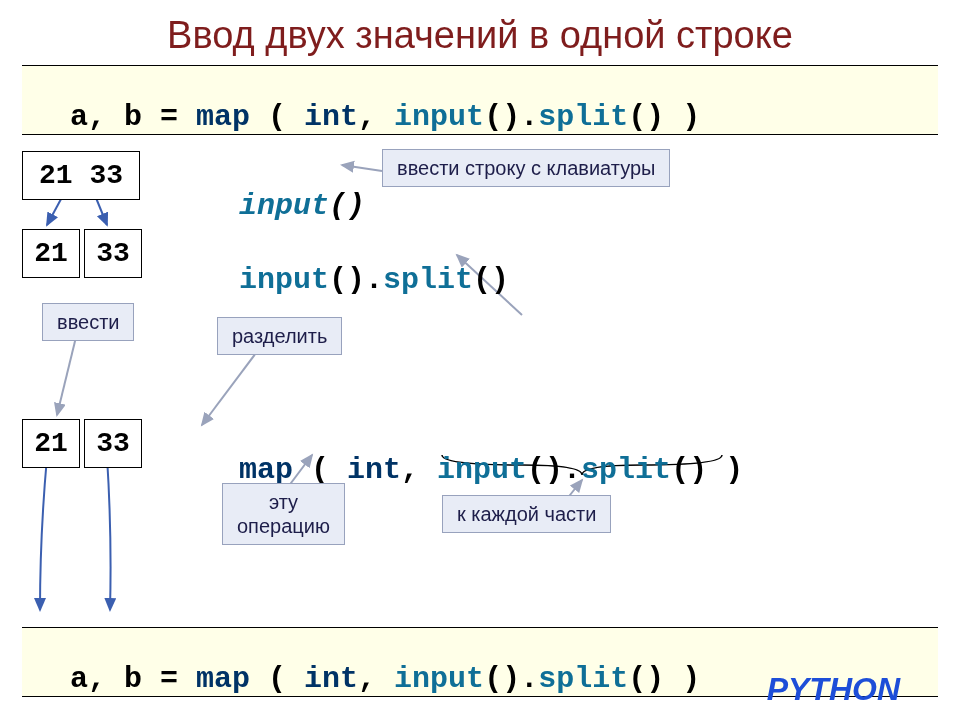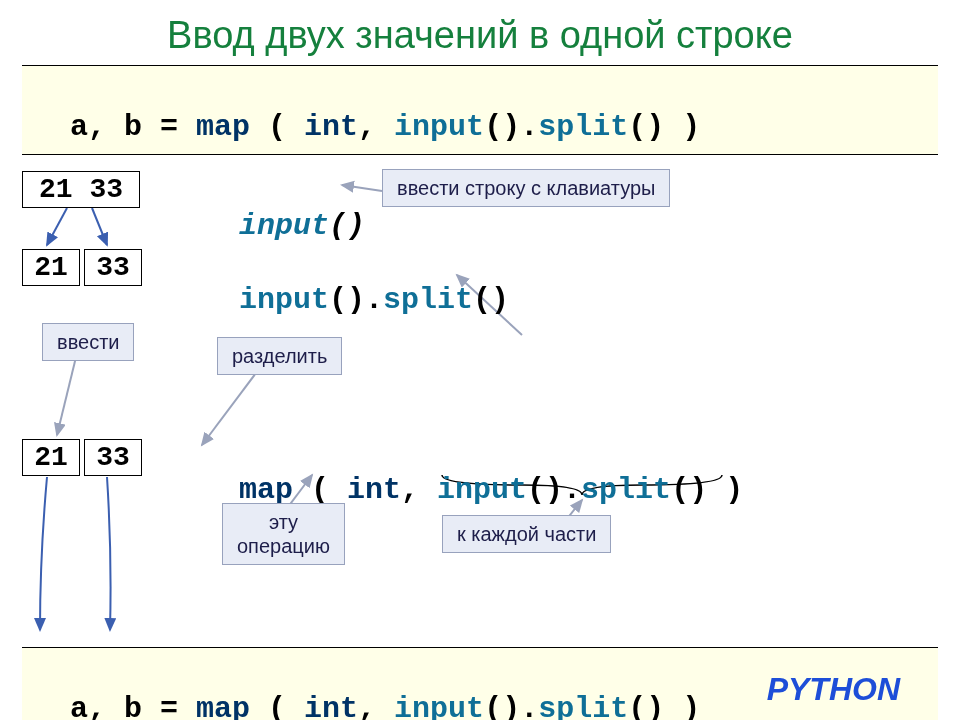--- a/index.html
+++ b/index.html
@@ -10,49 +10,49 @@
     font-family: "Segoe UI", Arial, sans-serif;
     background: #fff;
     position: relative;
     overflow: hidden;
   }
   .title {
     font-size: 38px;
     text-align: center;
     padding: 14px 0 8px 0;
     font-weight: 400;
-    color: #15803d;
+    color: #7f1d1d;
   }
   .codebar {
     margin: 0 22px 0 22px;
     background: #ffffe8;
     border-top: 1px solid #000;
     border-bottom: 1px solid #000;
-    padding: 10px 12px;
+    padding: 0 12px;
     font-family: "Courier New", monospace;
     font-size: 30px;
     font-weight: bold;
     white-space: pre;
   }
   .k-navy { color: #003366; }
   .k-blue { color: #0f6f97; }
   .k-black { color: #000; }
   .stage {
     position: relative;
     margin: 0 22px;
     height: 488px;
   }
   .box {
     position: absolute;
     border: 1px solid #000;
     background: #fff;
     font-family: "Courier New", monospace;
     font-size: 28px;
     font-weight: bold;
-    padding: 2px 8px;
+    padding: 8px 8px;
     text-align: center;
   }
   .callout {
     position: absolute;
     background: #e8ecf6;
     border: 1px solid #98a2bd;
     border-radius: 0;
     font-size: 20px;
     color: #1e1e4a;
     text-align: center;

